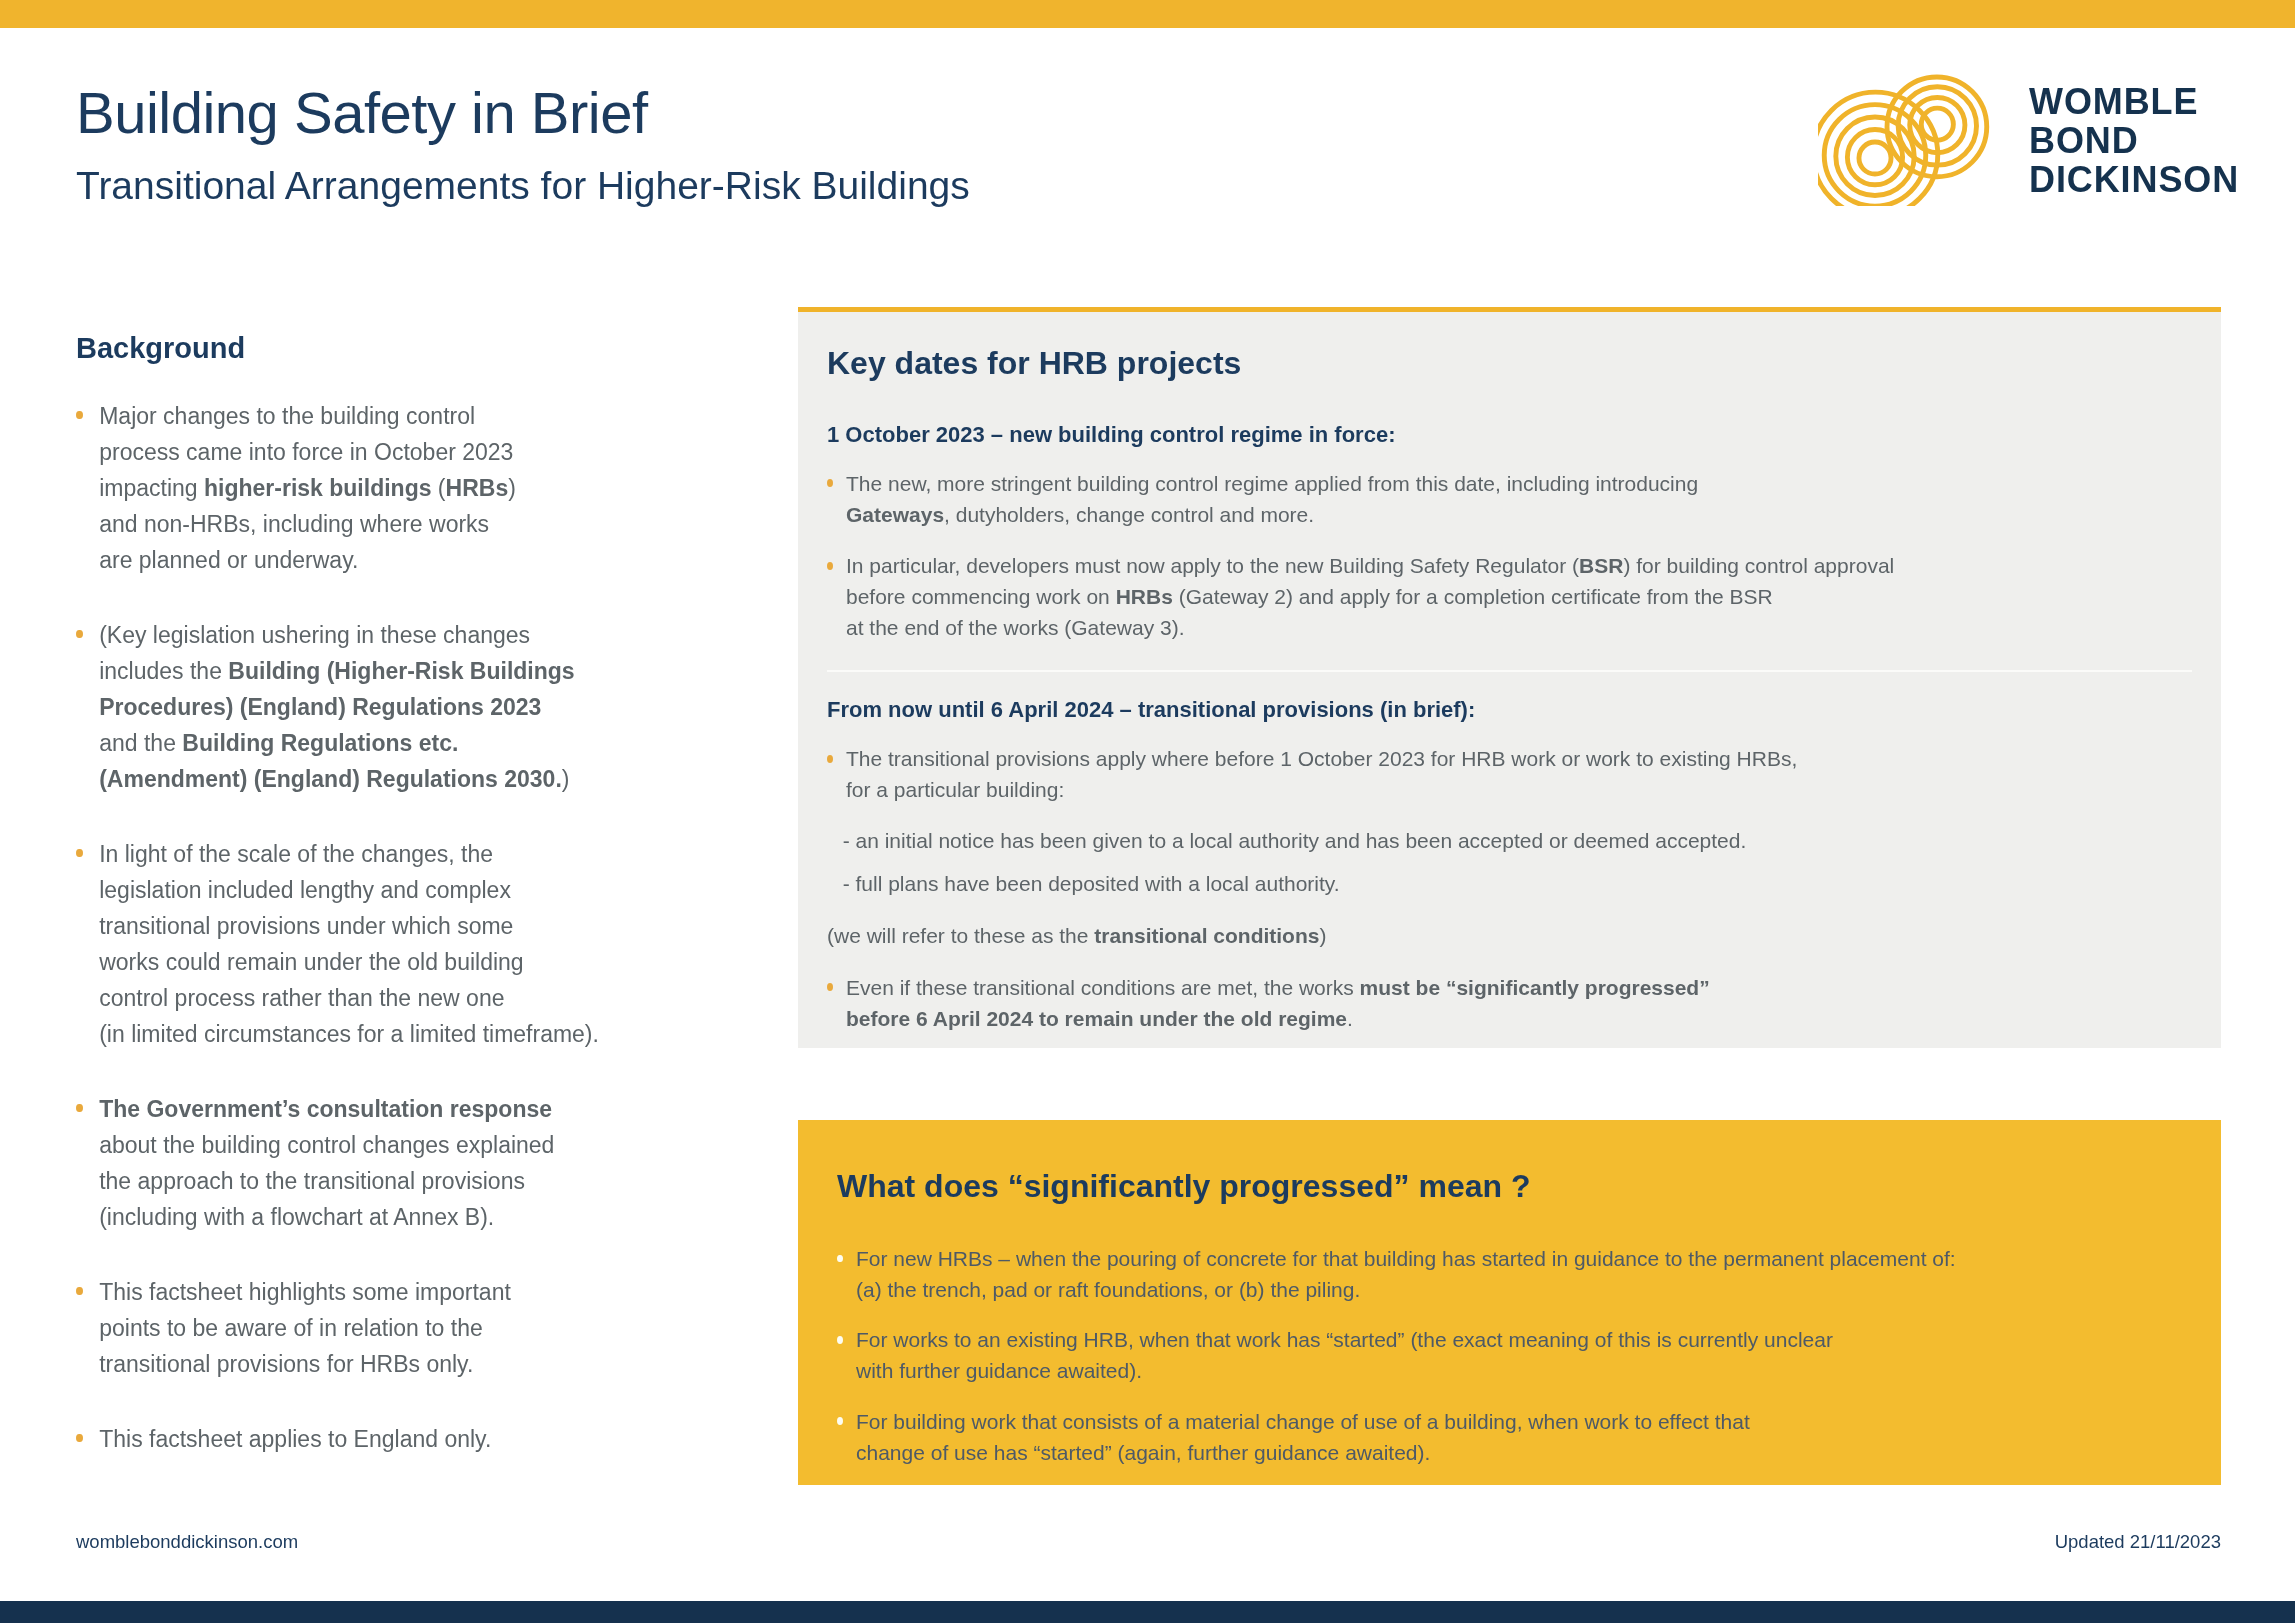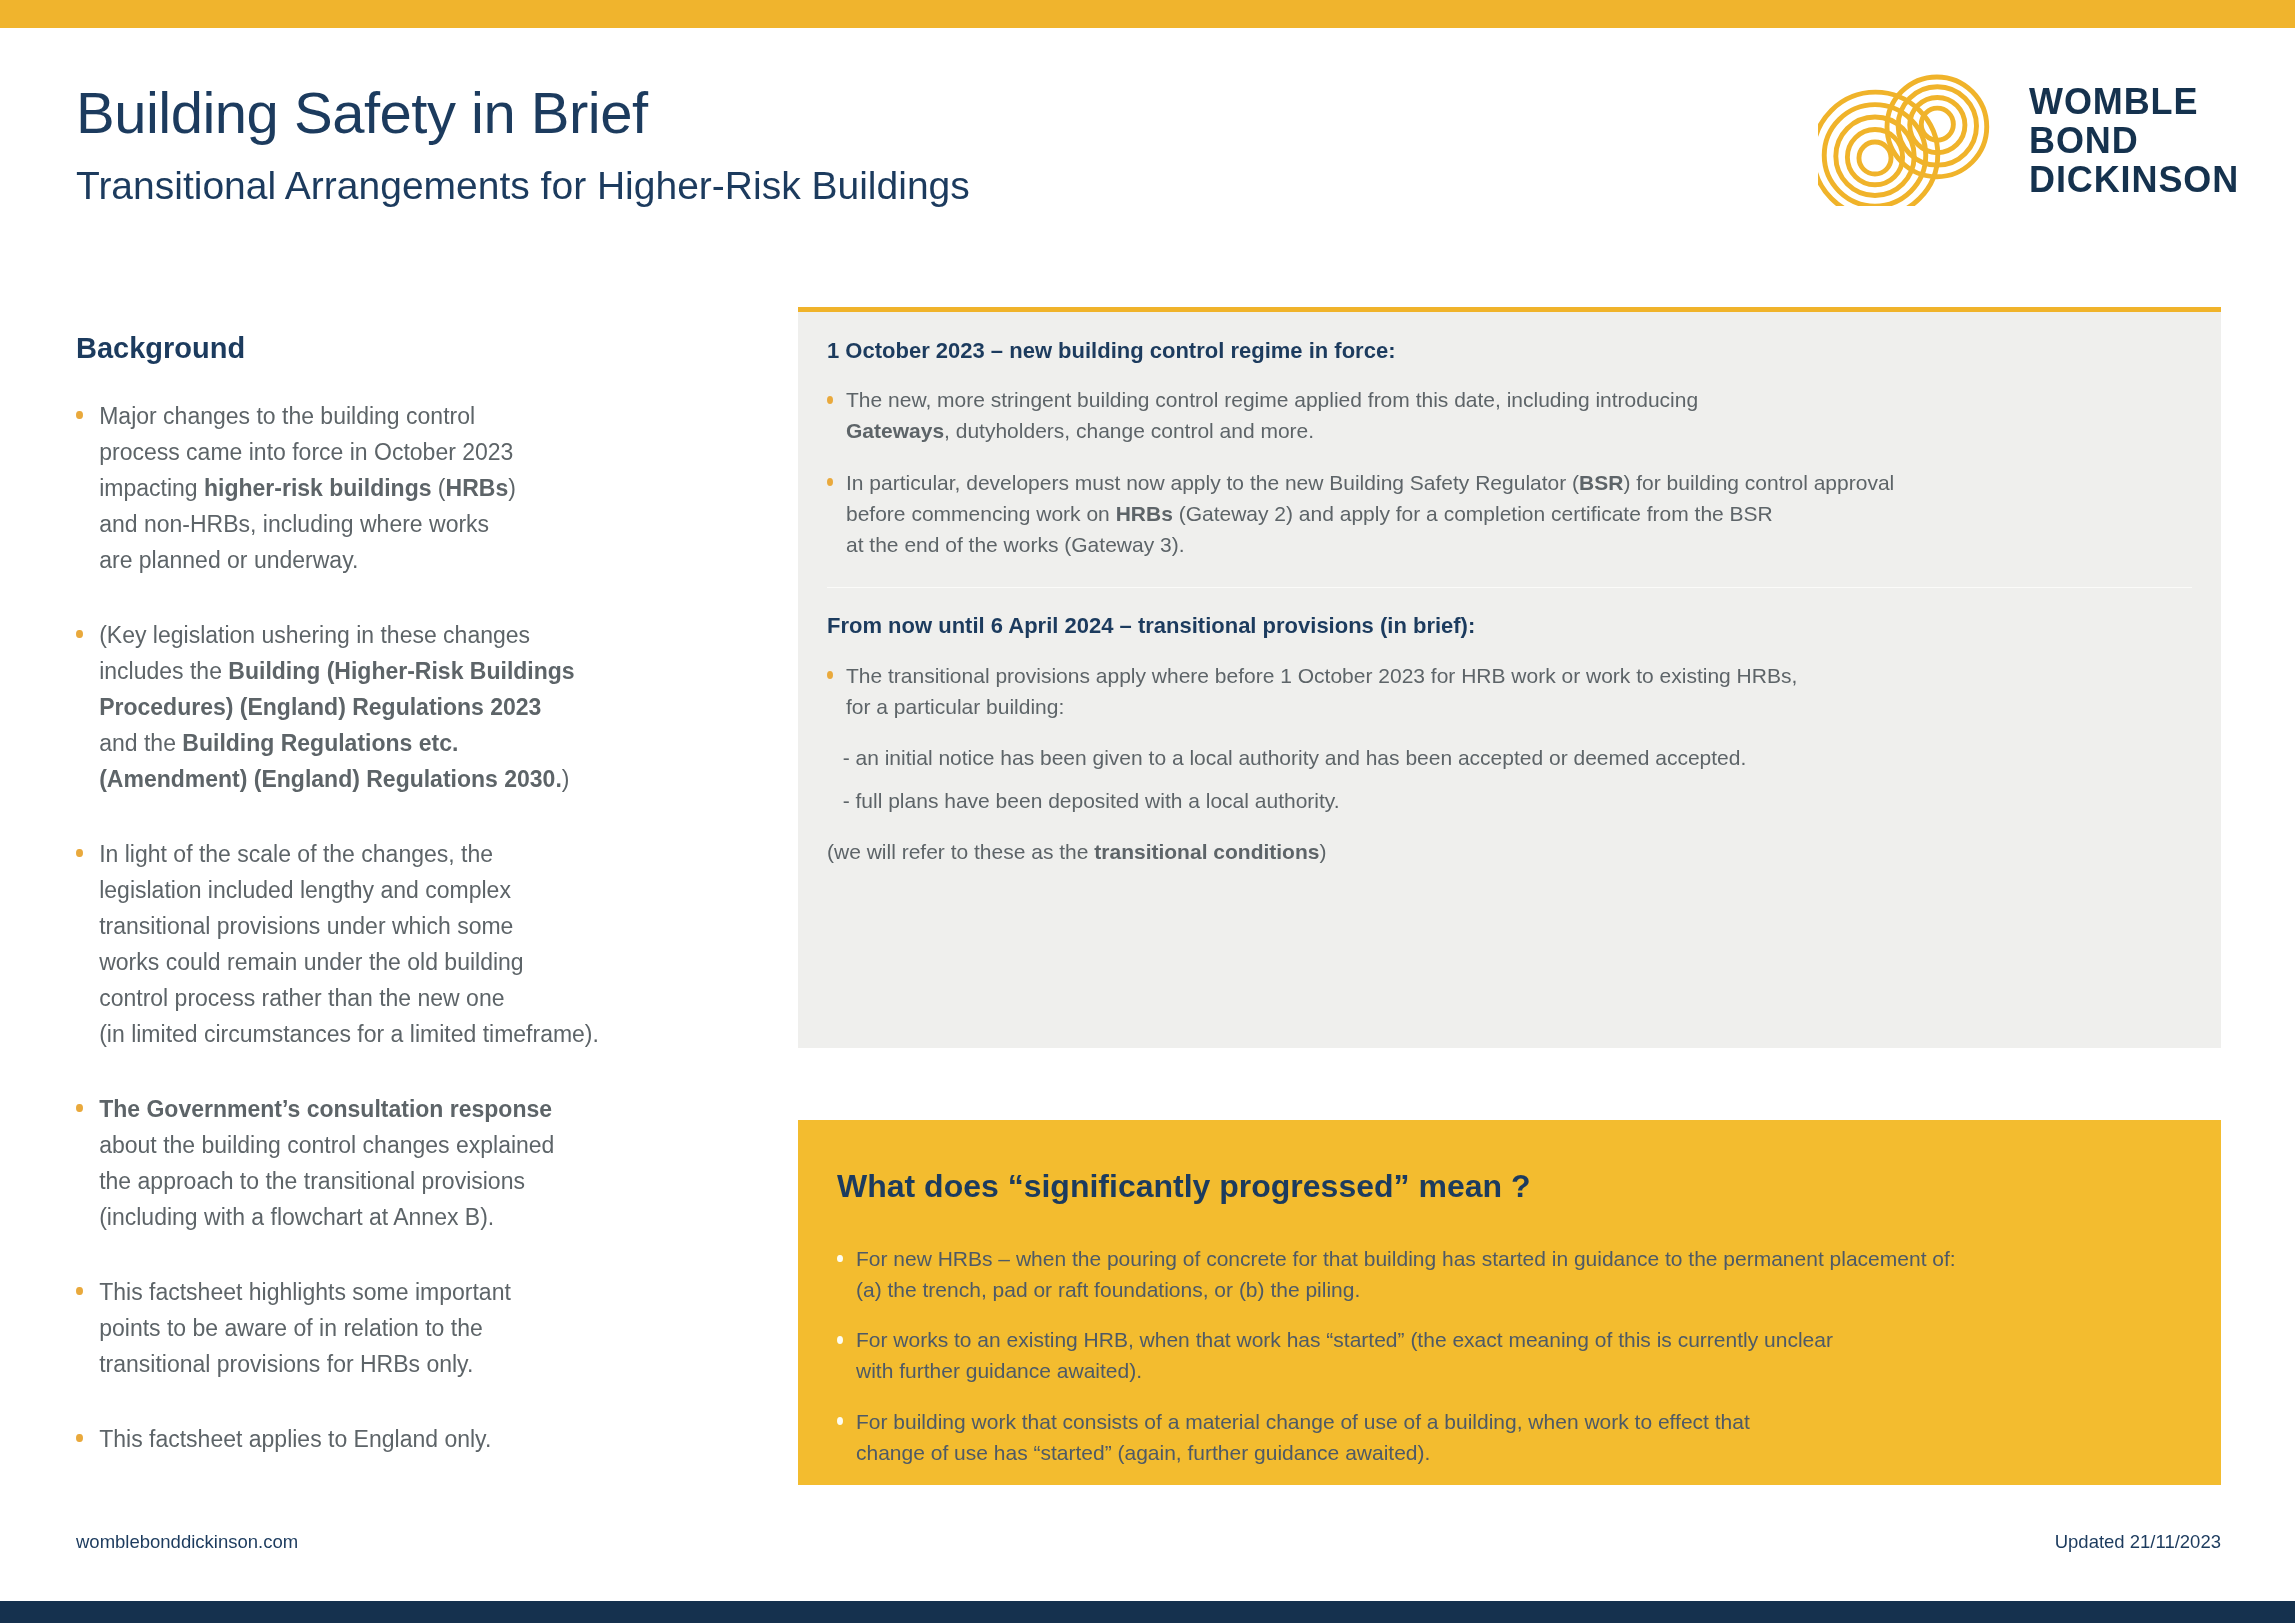--- a/index.html
+++ b/index.html
@@ -131,20 +131,21 @@
 points to be aware of in relation to the
 transitional provisions for HRBs only.</span></p>
     </div>
     <div class="bullet">
       <span class="dot"></span>
       <p><span>This factsheet applies to England only.</span></p>
     </div>
   </div>
 
   <div class="keydates">
+    <h2>Key dates for HRB projects</h2>
 
     <div class="kd-subhead">1 October 2023 – new building control regime in force:</div>
 
     <div class="kd-bullet">
       <span class="kd-dot"></span>
       <p><span>The new, more stringent building control regime applied from this date, including introducing
 </span><span class="b u">Gateways</span><span>, dutyholders, change control and more.</span></p>
     </div>
     <div class="kd-bullet">
       <span class="kd-dot"></span>
@@ -161,20 +162,25 @@
       <span class="kd-dot"></span>
       <p><span>The transitional provisions apply where before 1 October 2023 for HRB work or work to existing HRBs,
 for a particular building:</span></p>
     </div>
 
     <div class="kd-line">- an initial notice has been given to a local authority and has been accepted or deemed accepted.</div>
     <div class="kd-line">- full plans have been deposited with a local authority.</div>
 
     <div class="kd-note"><span>(we will refer to these as the </span><span class="b">transitional conditions</span><span>)</span></div>
 
+    <div class="kd-bullet kd-b4">
+      <span class="kd-dot"></span>
+      <p><span>Even if these transitional conditions are met, the works </span><span class="b">must be “significantly progressed”
+before 6 April 2024 to remain under the old regime</span><span>.</span></p>
+    </div>
   </div>
 
   <div class="sig">
     <h2>What does “significantly progressed” mean ?</h2>
 
     <div class="sig-bullet">
       <span class="sig-dot"></span>
       <p><span>For new HRBs – when the pouring of concrete for that building has started in guidance to the permanent placement of:
 (a) the trench, pad or raft foundations, or (b) the piling.</span></p>
     </div>

